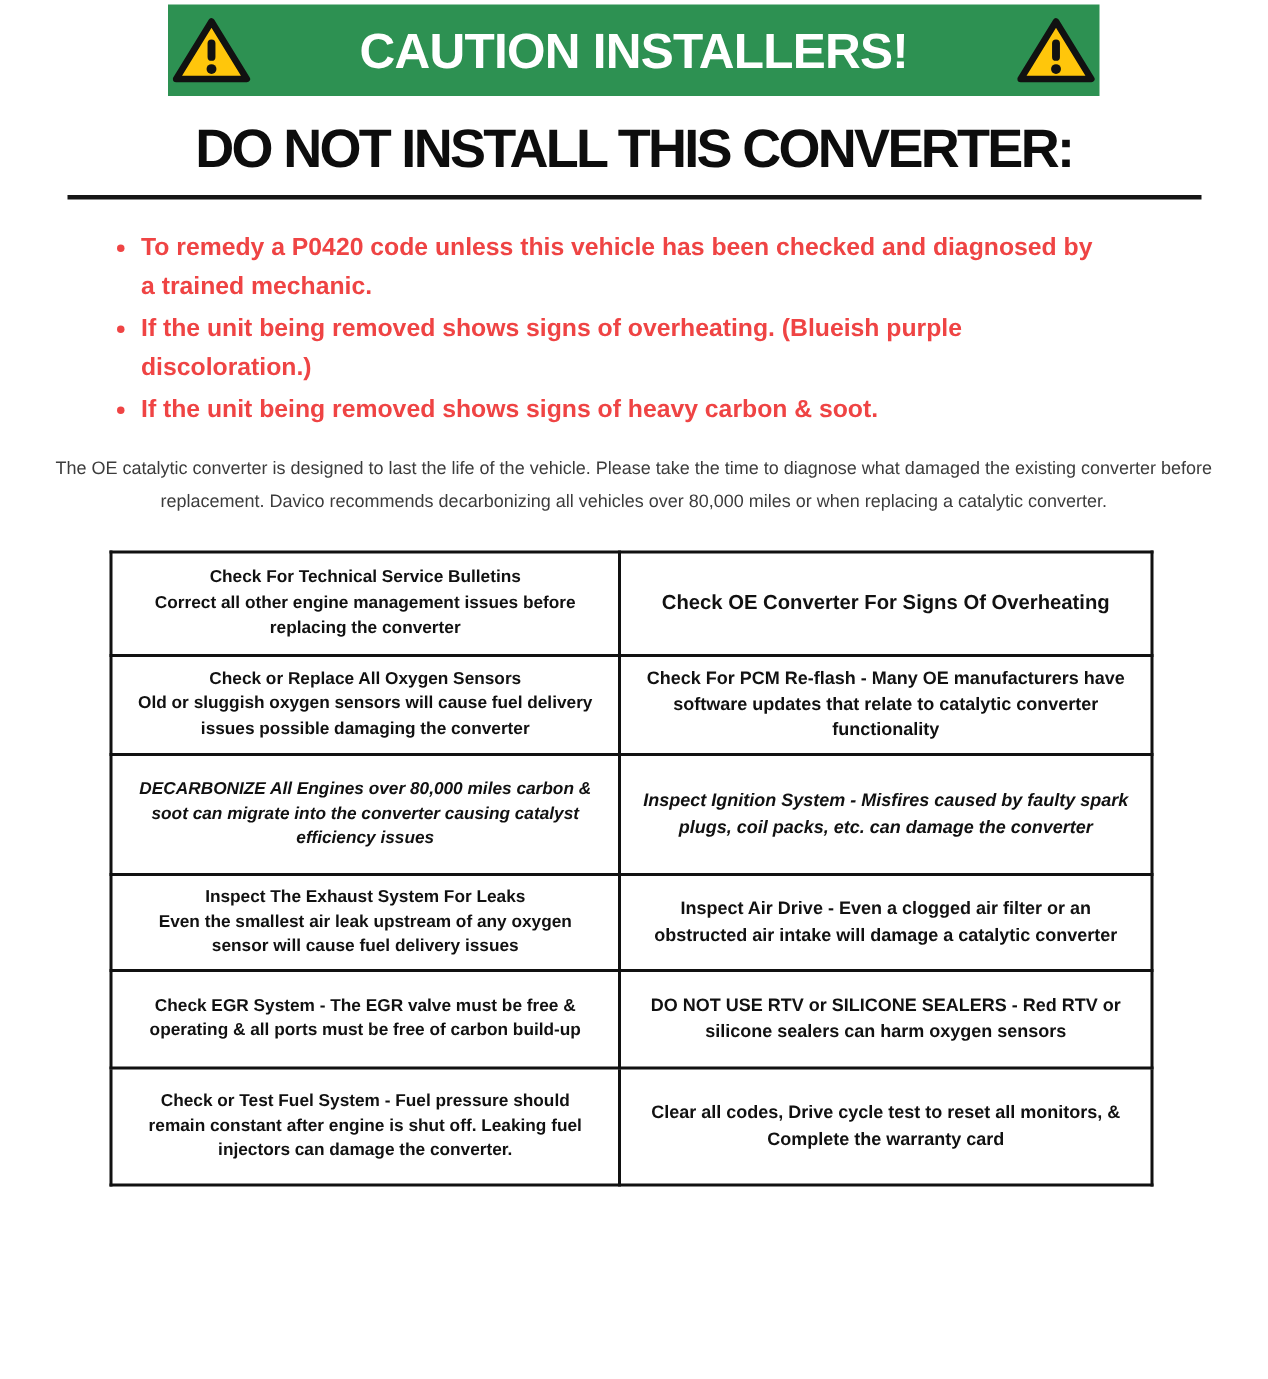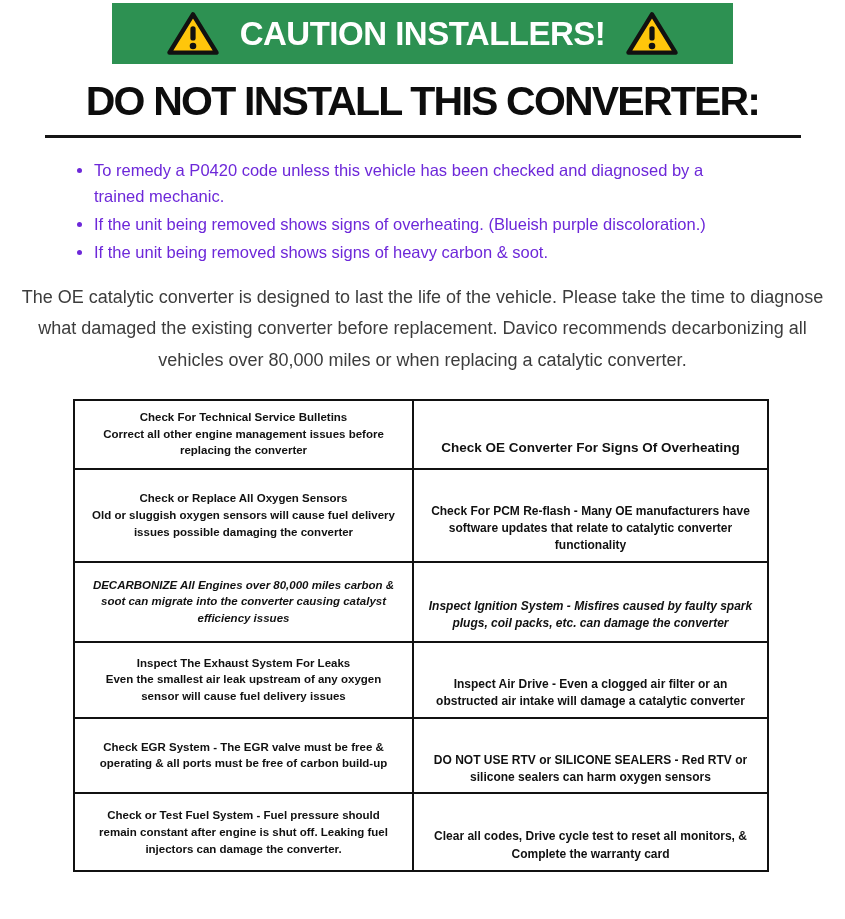--- a/index.html
+++ b/index.html
@@ -8,52 +8,52 @@
     background:#ffffff;
     font-family:"Liberation Sans", sans-serif;
     color:#111;
   }
   .page { width:845px; height:919px; position:relative; }
 
   
   .banner {
     width:621px; height:61px; margin:3px auto 0;
     background:#2d9152;
-    display:flex; align-items:center; justify-content:center; gap:18px;
+    display:flex; align-items:center; justify-content:space-between; gap:18px;
   }
   .banner-title {
     margin:0; color:#ffffff; font-size:33px; font-weight:bold;
     letter-spacing:-0.5px; white-space:nowrap;
   }
   .warn-icon { display:block; line-height:0; }
   .warn-icon svg { width:58px; height:46px; display:block; }
 
   
   .headline {
     margin:14px 0 0; text-align:center;
-    font-size:41px; font-weight:bold; letter-spacing:-1.8px;
+    font-size:36px; font-weight:bold; letter-spacing:-1.8px;
     color:#0d0d0d; white-space:nowrap;
   }
   .rule {
     width:756px; margin:10px auto 0;
     border-top:3px solid #161616;
   }
 
   
   .warnings {
     margin:20px 0 0 78px; padding:0 0 0 16px;
     width:648px; max-width:648px;
-    font-weight:normal; font-size:16.5px; line-height:1.57; color:#6d28d9;
+    font-weight:bold; font-size:16.5px; line-height:1.57; color:#ef4444;
   }
   .warnings li { margin:0 0 2px 0; }
 
   
   .advisory {
     width:822px; margin:16px auto 0; text-align:center;
-    font-size:18px; line-height:1.76; color:#3c3c3c; font-weight:normal;
+    font-size:12px; line-height:1.76; color:#3c3c3c; font-weight:normal;
   }
 
   
   .keys {
     margin:19px 0 0; text-align:center;
     font-size:22.5px; font-weight:bold; letter-spacing:-0.6px; color:#0d0d0d;
   }
   .keys span {
     text-decoration:underline;
     text-decoration-thickness:2.5px;
@@ -72,21 +72,21 @@
     padding:6px 12px; box-sizing:border-box;
   }
   .tips tr.h1 { height:69px; }
   .tips tr.h2 { height:60px; }
   .tips tr.h3 { height:80px;font-style:italic; }
   .tips tr.h4 { height:60px; }
   .tips tr.h5 { height:65px;padding-left:48px; }
   .tips tr.h6 { height:78px; }
   .cell-title, .cell-body { font-weight:bold; line-height:1.45; }
   td.l .cell-title, td.l .cell-body { font-size:11.5px; }
-  td.r .cell-title, td.r .cell-body { font-size:12px;margin-top:27px; }
+  td.r .cell-title, td.r .cell-body { font-size:12px; }
   tr.h1 td.r .cell-body { font-size:13.5px; }
 </style>
 </head>
 <body>
 
 <div class="page">
 
   <header class="banner">
     <span class="warn-icon">
       <svg viewBox="0 0 100 84" xmlns="http://www.w3.org/2000/svg">

